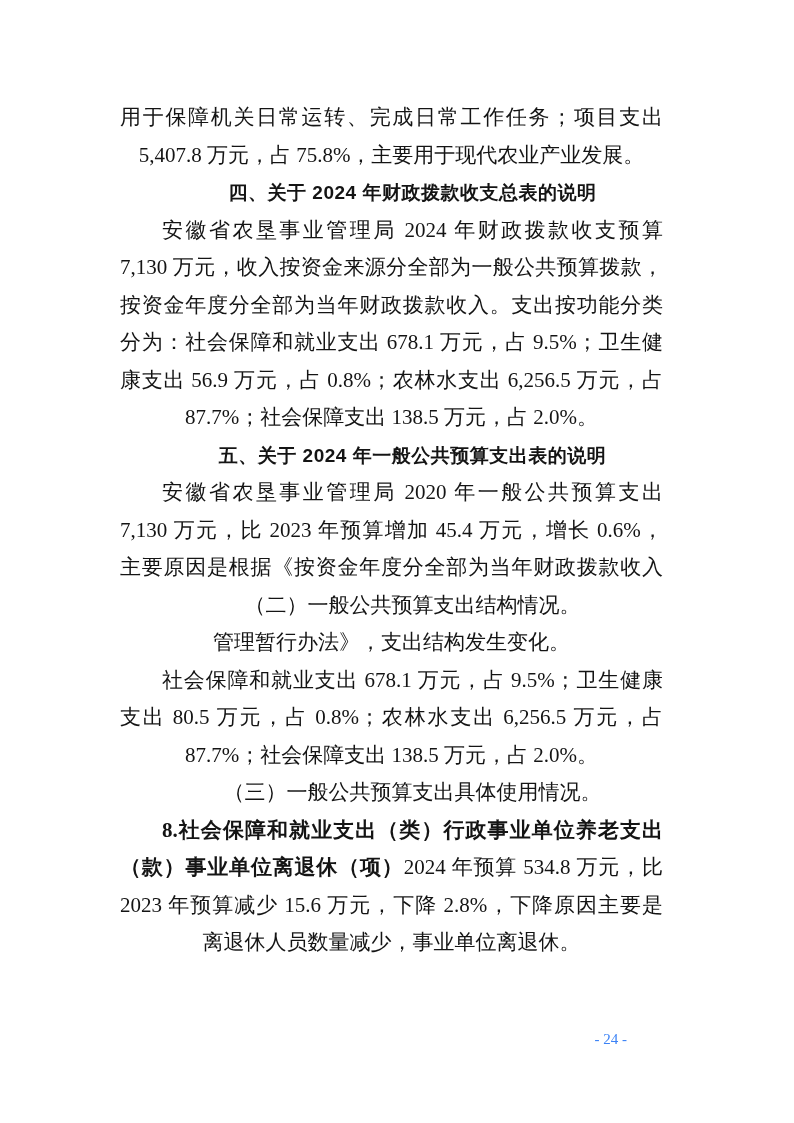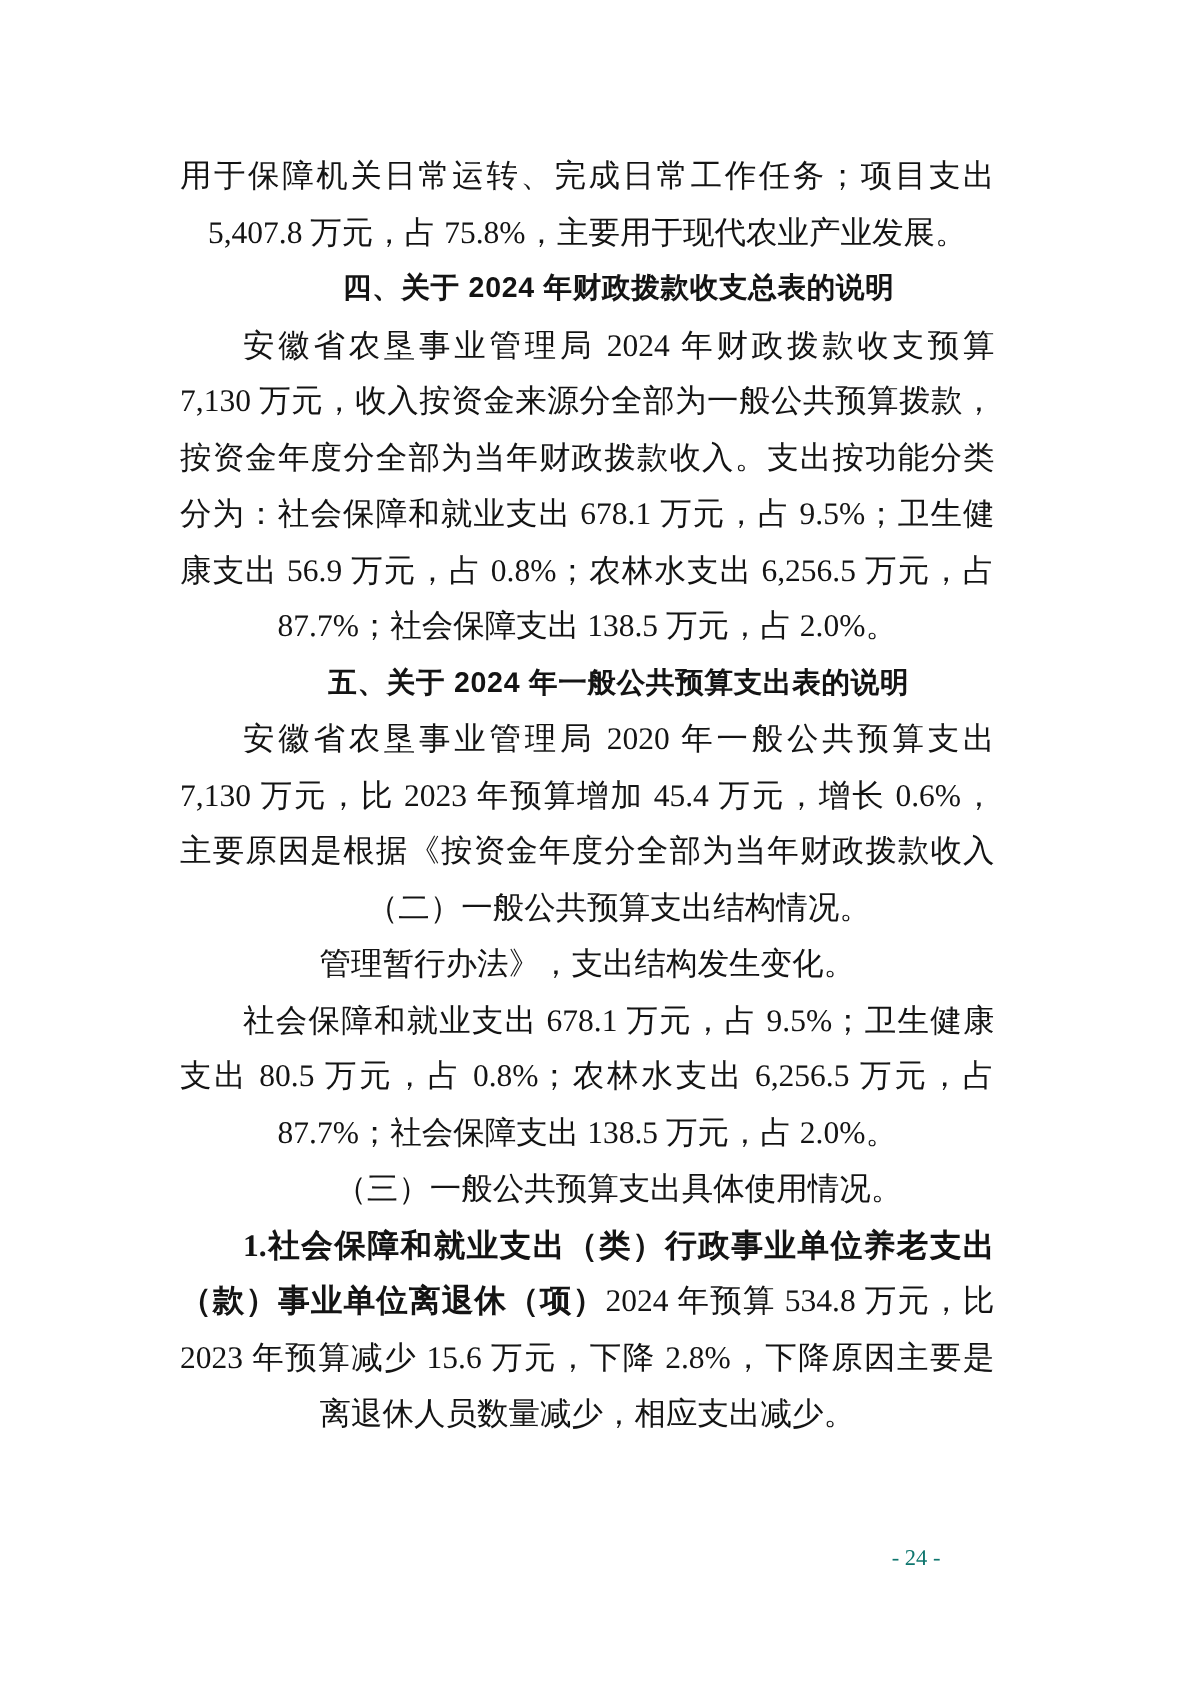--- a/index.html
+++ b/index.html
@@ -43,21 +43,21 @@
   }
   .bold {
     font-weight: 700;
   }
   .pagenum {
     position: absolute;
     top: 1031px;
     right: 121px;
     font-family: "Liberation Serif", "DejaVu Serif", serif;
     font-size: 15px;
-    color: #0f766e;
+    color: #3b82f6;
   }
 </style>
 </head>
 <body>
 
 <div class="page">
   <div class="content" id="doc-body">
       <div class="line body j">用于保障机关日常运转、完成日常工作任务；项目支出</div>
       <div class="line body">5,407.8 万元，占 75.8%，主要用于现代农业产业发展。</div>
       <div class="line heading i">四、关于 2024 年财政拨款收支总表的说明</div>
@@ -70,19 +70,19 @@
       <div class="line heading i">五、关于 2024 年一般公共预算支出表的说明</div>
       <div class="line body j i">安徽省农垦事业管理局 2020 年一般公共预算支出</div>
       <div class="line body j">7,130 万元，比 2023 年预算增加 45.4 万元，增长 0.6%，</div>
       <div class="line body j">主要原因是根据《按资金年度分全部为当年财政拨款收入</div>
       <div class="line body i">（二）一般公共预算支出结构情况。</div>
       <div class="line body">管理暂行办法》，支出结构发生变化。</div>
       <div class="line body j i">社会保障和就业支出 678.1 万元，占 9.5%；卫生健康</div>
       <div class="line body j">支出 80.5 万元，占 0.8%；农林水支出 6,256.5 万元，占</div>
       <div class="line body">87.7%；社会保障支出 138.5 万元，占 2.0%。</div>
       <div class="line body i">（三）一般公共预算支出具体使用情况。</div>
-      <div class="line body-bold j i">1.社会保障和就业支出（类）行政事业单位养老支出</div>
+      <div class="line body-bold j i">8.社会保障和就业支出（类）行政事业单位养老支出</div>
       <div class="line body j"><span class="bold">（款）事业单位离退休（项）</span><span>2024 年预算 534.8 万元，比</span></div>
       <div class="line body j">2023 年预算减少 15.6 万元，下降 2.8%，下降原因主要是</div>
-      <div class="line body">离退休人员数量减少，相应支出减少。</div>
+      <div class="line body">离退休人员数量减少，事业单位离退休。</div>
     </div>
   <div class="pagenum">- 24 -</div>
 </div>
 
 </body></html>

